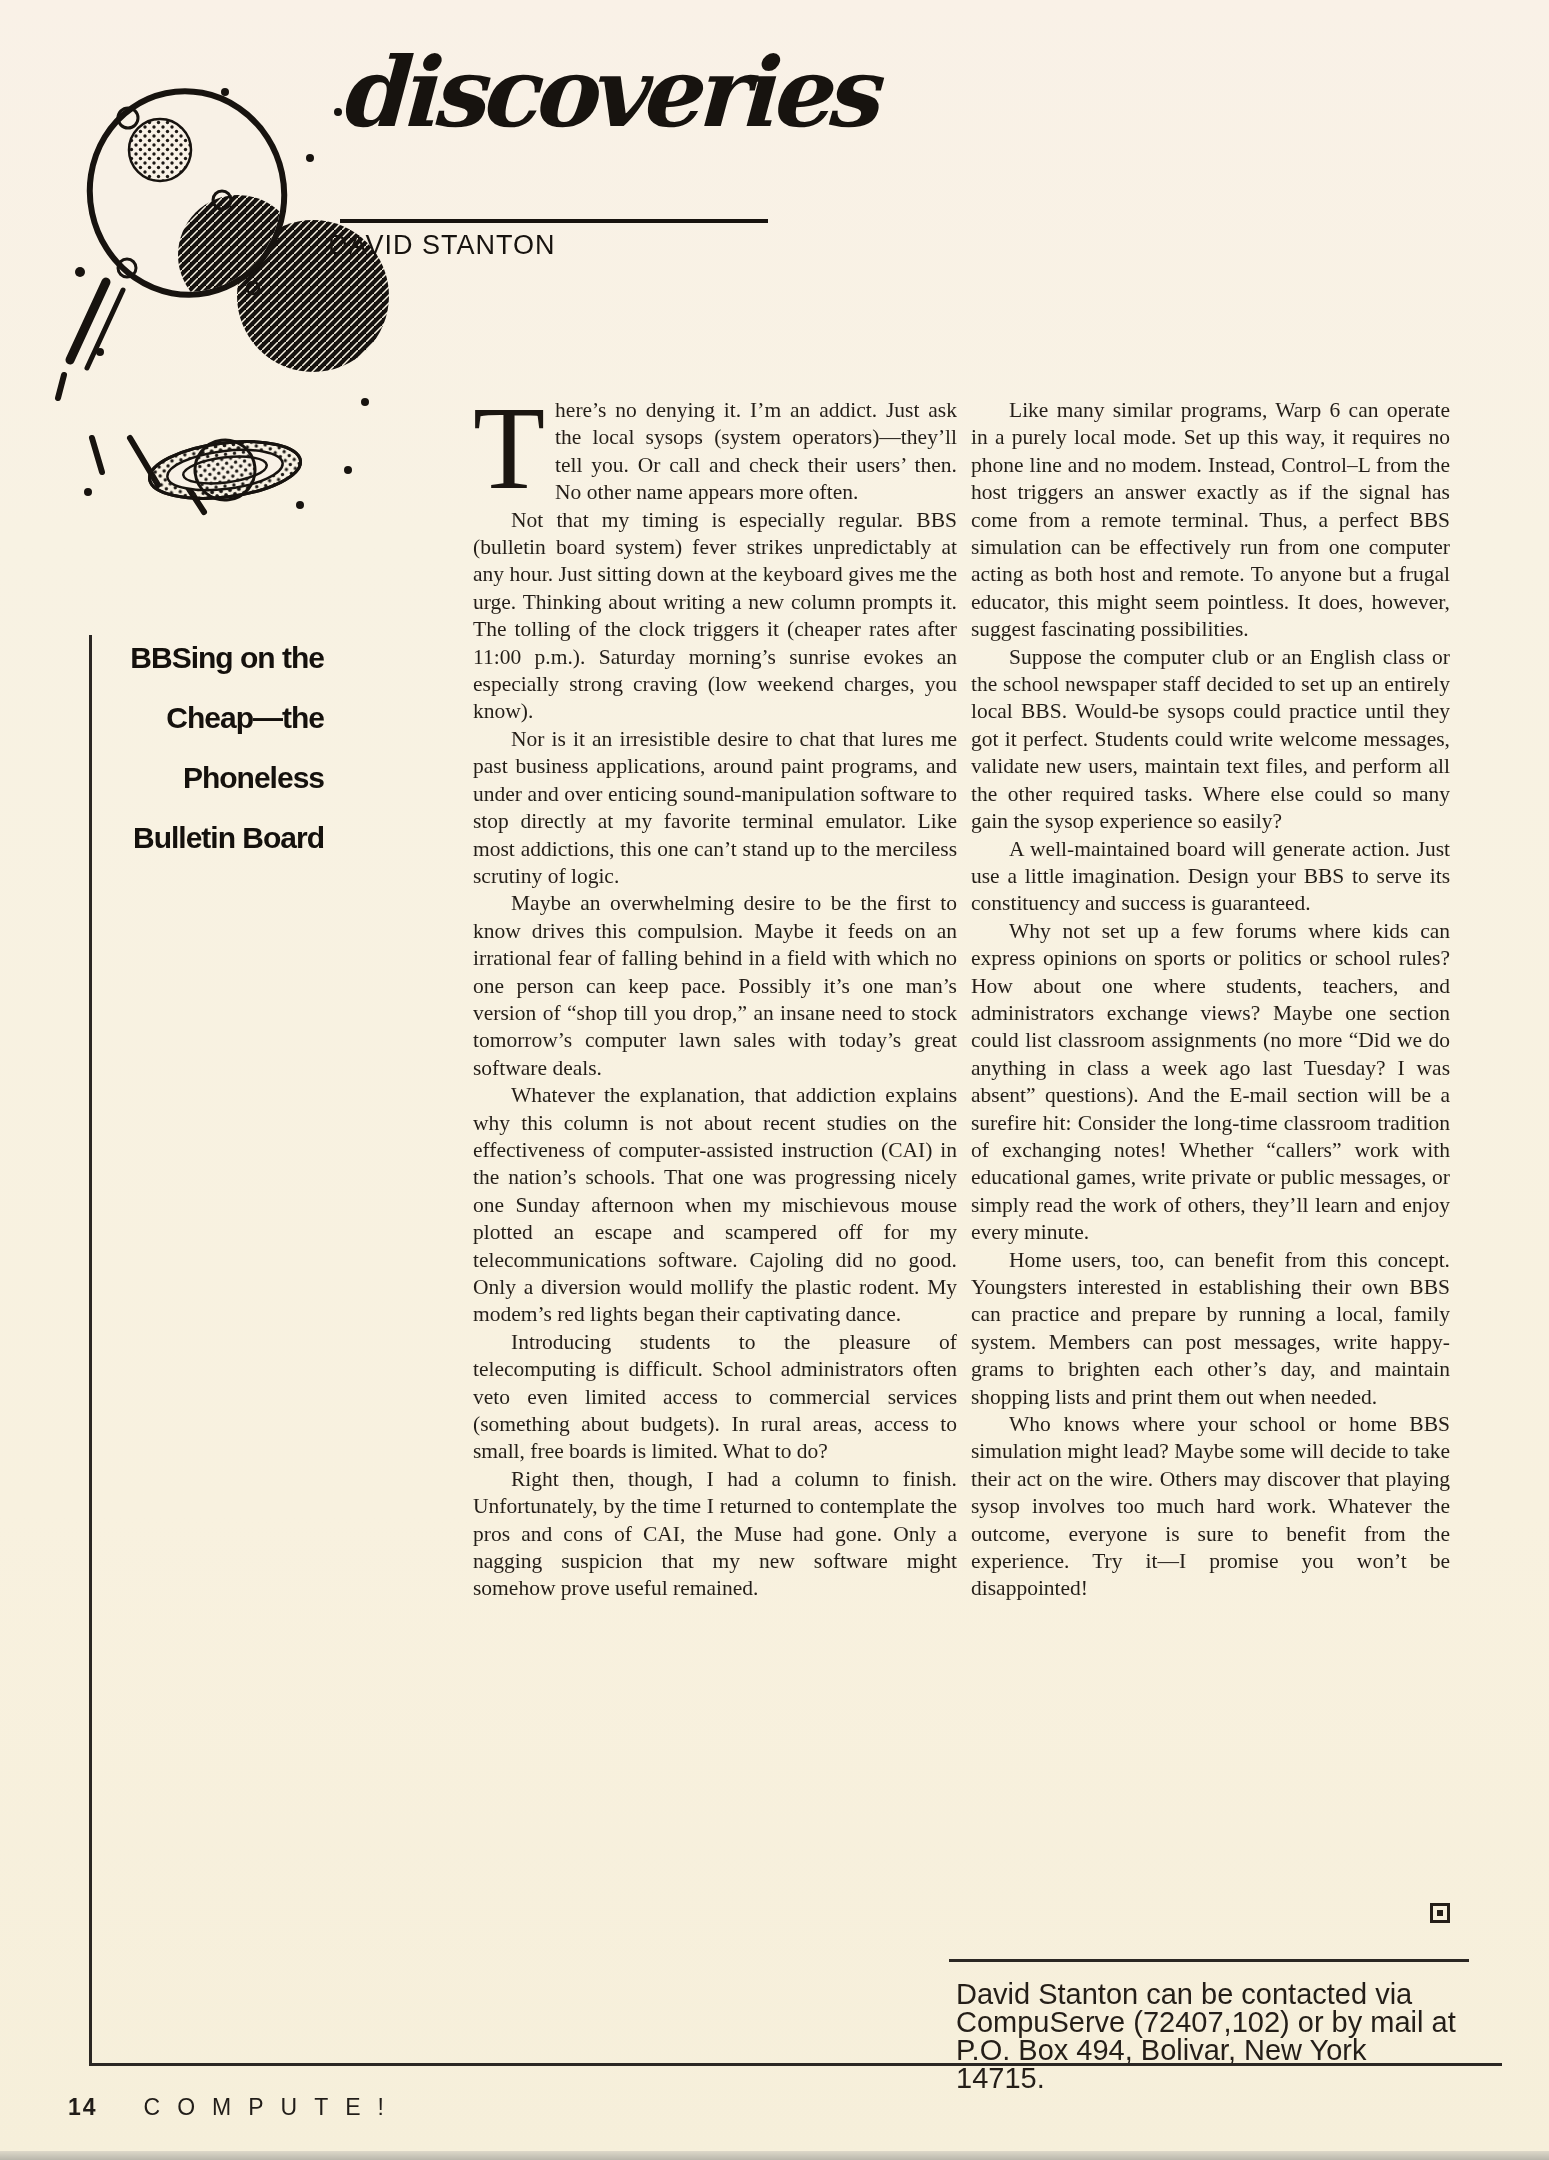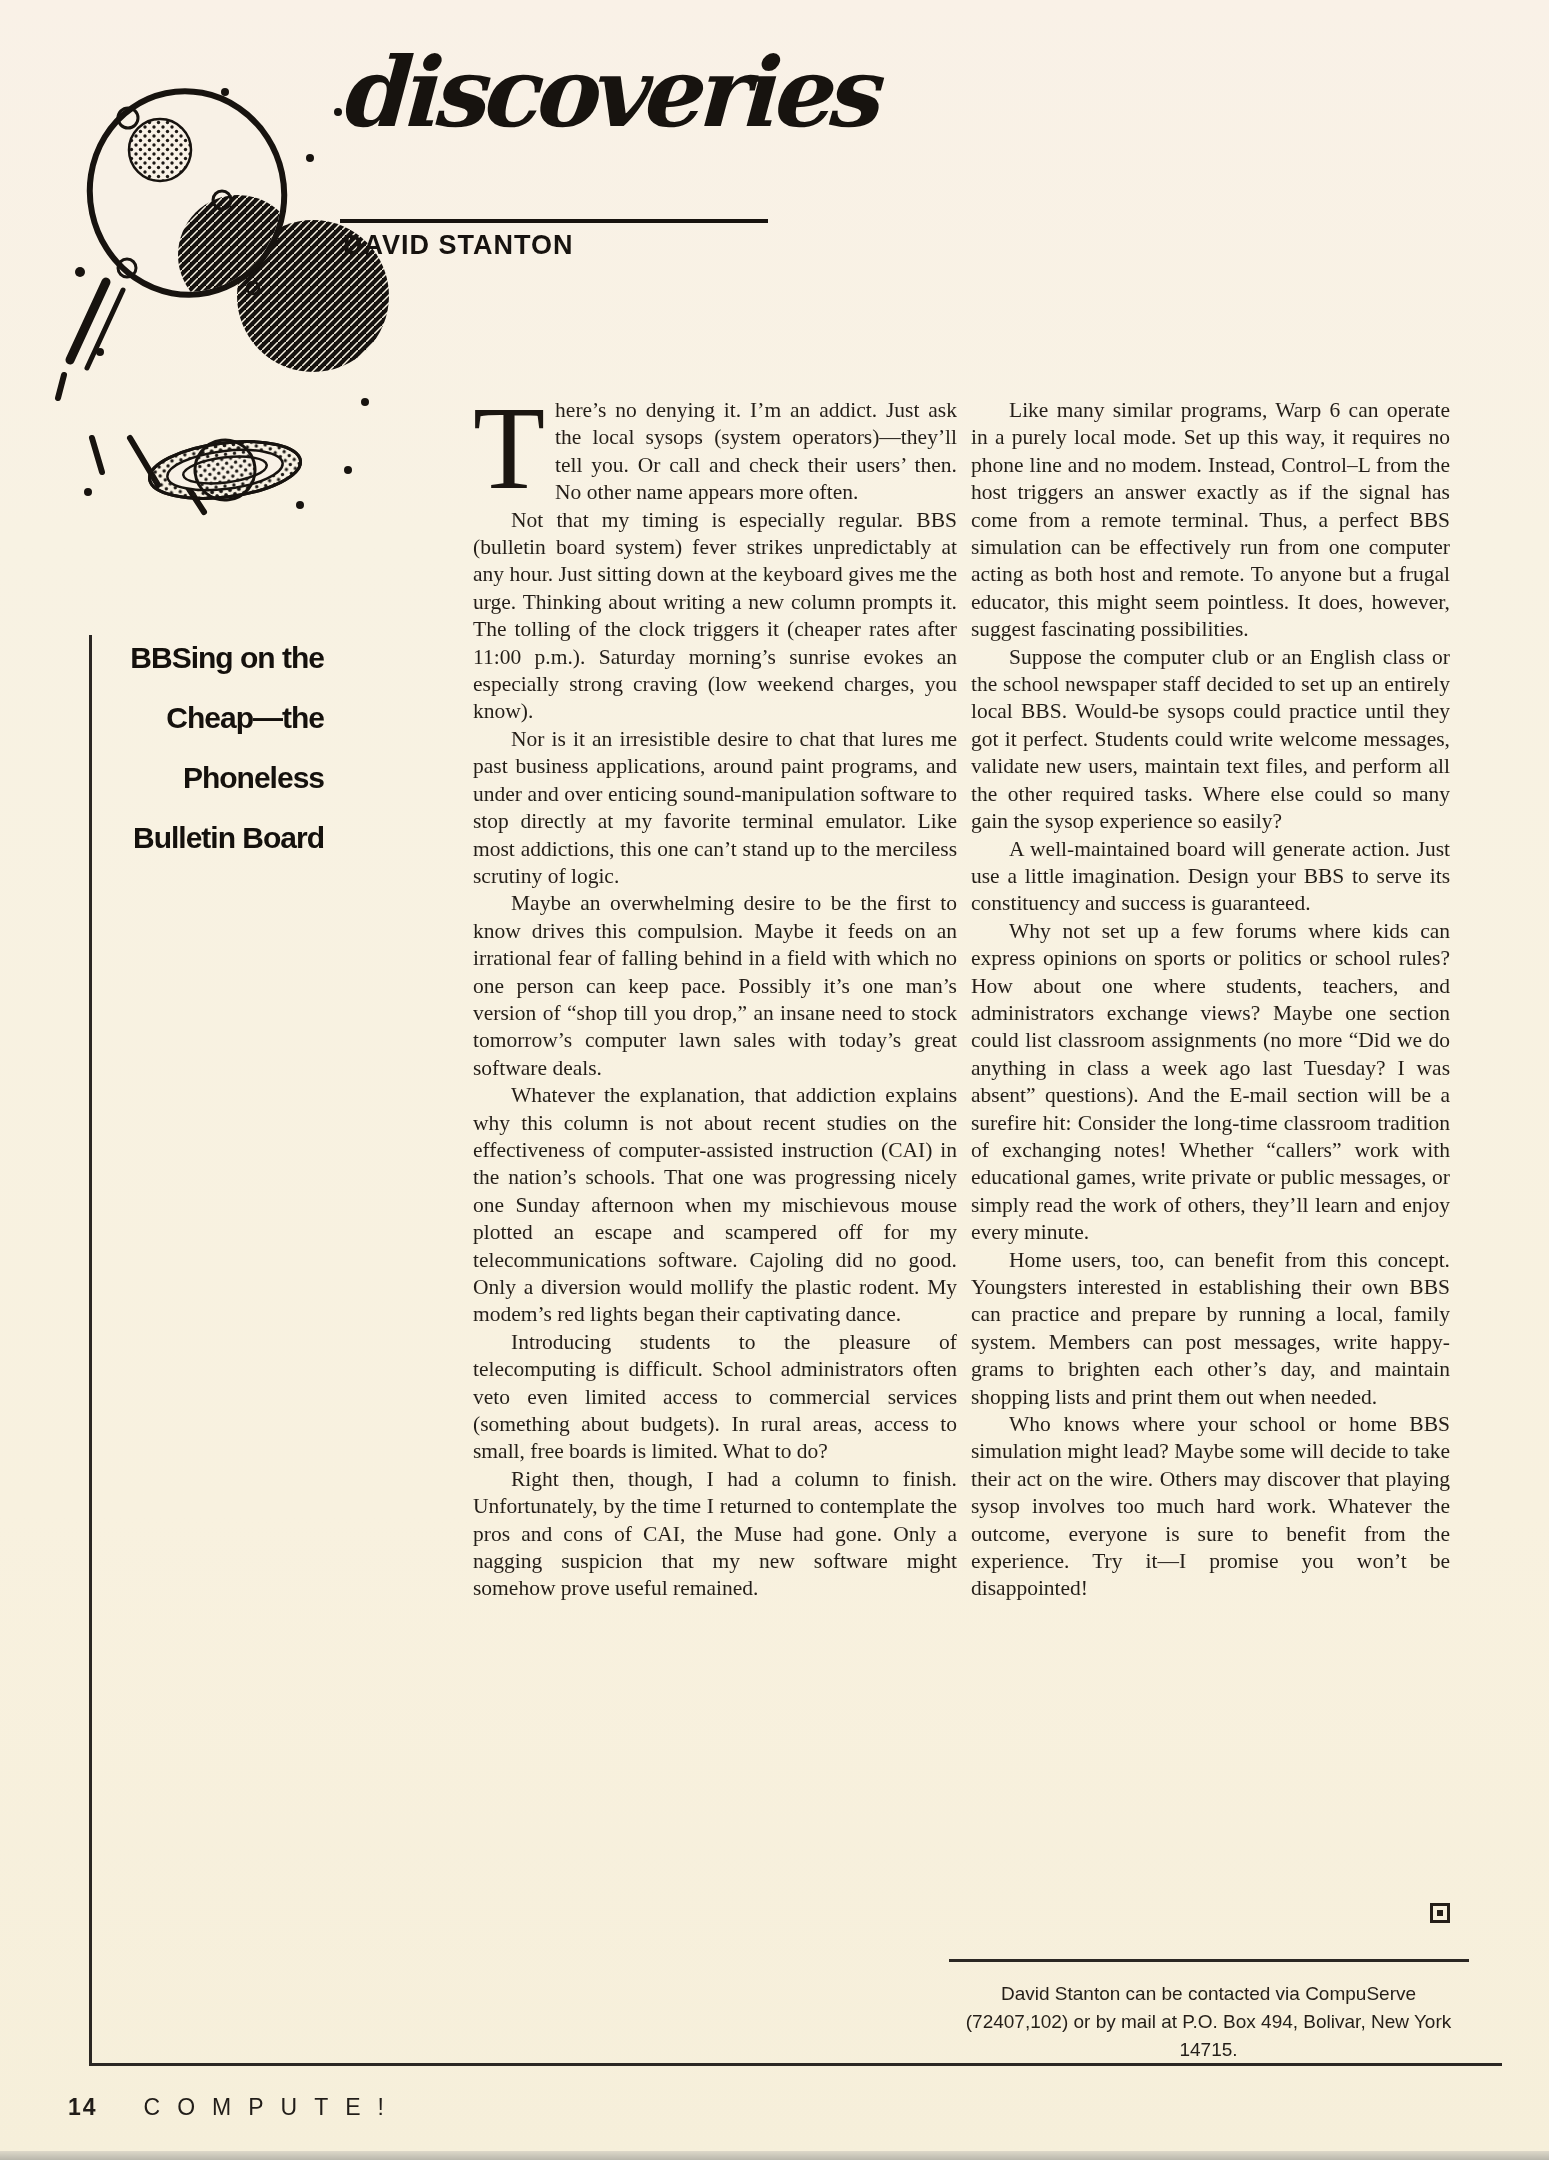--- a/index.html
+++ b/index.html
@@ -20,23 +20,23 @@
     position:absolute;left:346px;top:36px;
     font-family:"DejaVu Serif", serif;
     font-style:italic;font-weight:bold;
     font-size:96px;letter-spacing:-6px;color:#17130f;
     transform:skewX(-4deg);
   }
   .title-rule{
     position:absolute;left:340px;top:219px;width:428px;height:4px;background:#17130f;
   }
   .byline{
-    position:absolute;left:343px;top:230px;
+    position:absolute;left:328px;top:230px;
     font-family:"Liberation Sans", sans-serif;
-    font-size:27px;font-weight:700;letter-spacing:1px;color:#17130f;
+    font-size:27px;font-weight:400;letter-spacing:1px;color:#17130f;
   }
   
   .illo{position:absolute;left:30px;top:30px;}
   
   .vrule{
     position:absolute;left:89px;top:635px;width:3px;height:1431px;background:#2b2723;
   }
   .headline{
     position:absolute;left:96px;top:628px;width:228px;
     font-family:"Liberation Sans", sans-serif;
@@ -66,21 +66,21 @@
     display:flex;align-items:center;justify-content:center;
   }
   .end-mark i{display:block;width:6px;height:6px;background:#241e18;}
   
   .footnote-rule{
     position:absolute;left:949px;top:1959px;width:520px;height:3px;background:#2b2723;
   }
   .footnote{
     position:absolute;left:956px;top:1980px;width:505px;
     font-family:"Liberation Sans", sans-serif;
-    font-size:19px;line-height:28px;color:#241e18;text-align:center;
+    font-size:29px;line-height:28px;color:#241e18;
   }
   
   .hrule-bottom{
     position:absolute;left:89px;top:2063px;width:1413px;height:3px;background:#2b2723;
   }
   .folio{
     position:absolute;left:68px;top:2094px;
     font-family:"Liberation Sans", sans-serif;
     font-size:23px;color:#211d19;
   }

